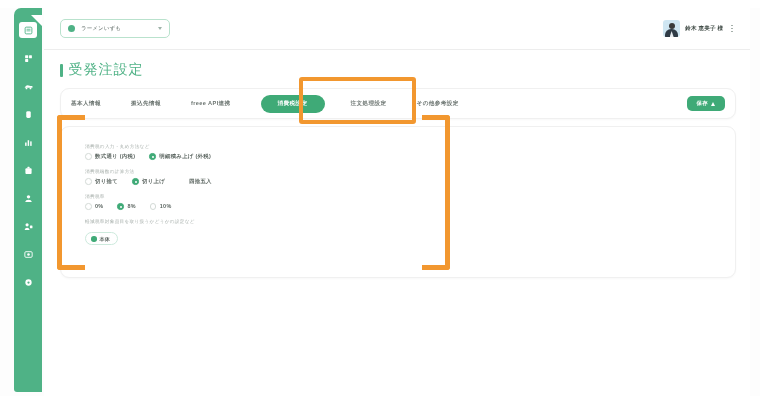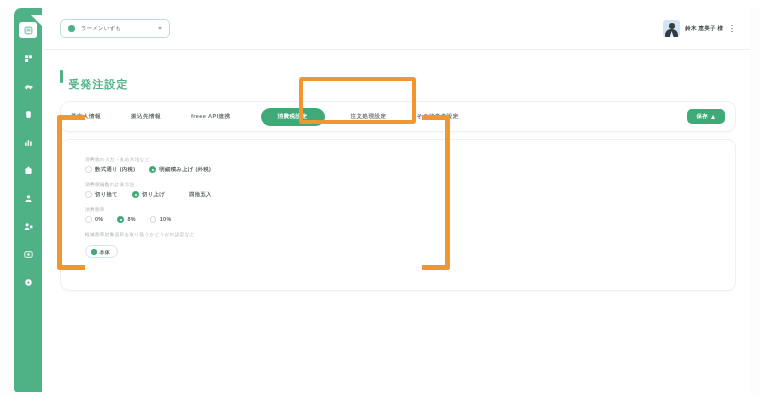--- a/index.html
+++ b/index.html
@@ -184,25 +184,24 @@
     align-items: center;
     gap: 6px;
     margin: 11px 0 0 16px;
   }
   .heading-bar {
     width: 2.5px; height: 13px;
     background: #4fb286;
     border-radius: 1px;
   }
   .heading-text {
-    font-size: 11px;
-    font-weight: bold;
+    font-size: 14px;
+    font-weight: normal;
     color: #4fb286;
     letter-spacing: 1px;
-    margin-top: 16px;
   }
 
   
   .tab-card {
     position: relative;
     margin: 9px 14px 0 16px;
     height: 31px;
     background: #ffffff;
     border: 1px solid #f0f0f0;
     border-radius: 9px;

